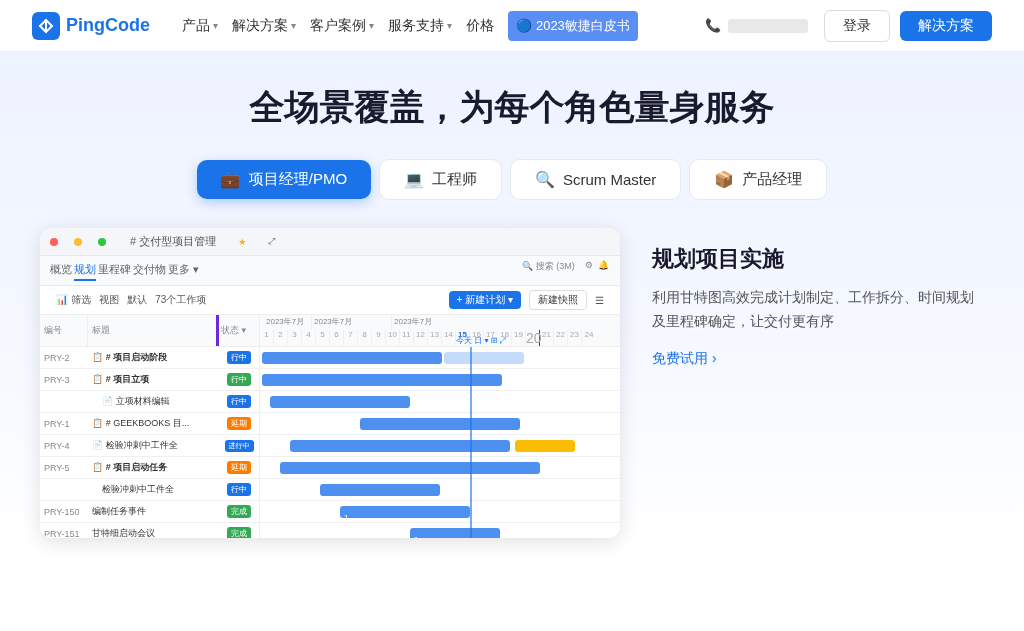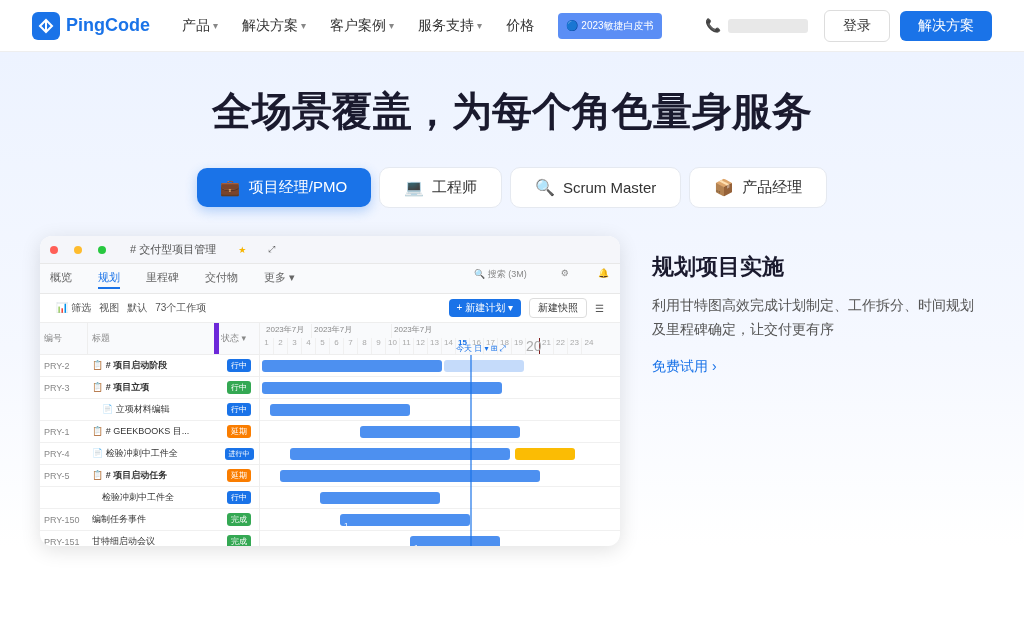--- a/index.html
+++ b/index.html
@@ -6,46 +6,46 @@
     body { font-family: -apple-system, BlinkMacSystemFont, 'PingFang SC', 'Microsoft YaHei', sans-serif; background: #fff; width: 1024px; height: 631px; overflow: hidden; }
 
     
     .navbar {
       display: flex; align-items: center; height: 52px;
       padding: 0 32px; border-bottom: 1px solid #eee;
       background: #fff; position: relative; z-index: 10;
     }
     .navbar-logo { display: flex; align-items: center; gap: 6px; margin-right: 32px; }
     .navbar-logo-text { font-size: 18px; font-weight: 700; color: #1a73e8; }
-    .navbar-nav { display: flex; align-items: center; gap: 24px; flex: 1; }
+    .navbar-nav { display: flex; align-items: center; gap: 14px; flex: 1; }
     .nav-item { font-size: 14px; color: #333; cursor: pointer; display: flex; align-items: center; gap: 3px; }
     .nav-chevron { font-size: 10px; color: #888; }
     .navbar-badge {
-      background: #5b8ef5; color: #fff; font-size: 10px;
+      background: #5b8ef5; color: #fff; font-size: 13px;
       padding: 6px 8px; border-radius: 4px; white-space: nowrap;
     }
     .navbar-phone { display: flex; align-items: center; gap: 6px; font-size: 13px; color: #555; margin-left: 16px; }
     .navbar-actions { display: flex; align-items: center; gap: 10px; margin-left: 16px; }
     .btn-login {
       border: 1px solid #ddd; background: #fff; color: #333;
       padding: 6px 18px; border-radius: 6px; font-size: 14px; cursor: pointer;
     }
     .btn-trial {
       background: #1a73e8; color: #fff;
       padding: 6px 18px; border-radius: 6px; font-size: 14px; cursor: pointer; border: none;
     }
 
     
     .hero {
       background: linear-gradient(180deg, #edf3ff 0%, #f5f8ff 60%, #fff 100%);
       padding: 32px 0 0 0;
       display: flex; flex-direction: column; align-items: center;
     }
     .hero-title {
-      font-size: 40px; font-weight: 700; color: #1a1a2e;
+      font-size: 35px; font-weight: 700; color: #1a1a2e;
       text-align: right; margin-bottom: 28px;
     }
 
     
     .role-tabs {
       display: flex; align-items: center; gap: 8px; margin-bottom: 28px;
     }
     .role-tab {
       display: flex; align-items: center; gap: 8px;
       padding: 10px 24px; border-radius: 10px;
@@ -73,21 +73,21 @@
       border-radius: 12px; box-shadow: 0 4px 20px rgba(0,0,0,0.12);
       overflow: hidden; height: 310px;
     }
     .gantt-titlebar {
       background: #f5f6fa; border-bottom: 1px solid #e8e8e8;
       padding: 6px 10px; display: flex; align-items: center; gap: 16px;
       font-size: 11px; color: #555;
     }
     .gantt-dot { width: 8px; height: 8px; border-radius: 50%; display: inline-block; }
     .gantt-tabs {
-      display: flex; gap: 26px; padding: 4px 10px;
+      display: flex; gap: 2px; padding: 4px 10px;
       background: #f9fafc; border-bottom: 1px solid #e8e8e8; font-size: 11px;
     }
     .gantt-tab { color: #666; cursor: pointer; padding: 2px 0; }
     .gantt-tab.active { color: #1a73e8; border-bottom: 2px solid #1a73e8; }
     .gantt-toolbar {
       display: flex; align-items: center; padding: 4px 16px;
       background: #fff; border-bottom: 1px solid #eee; font-size: 10px; color: #555; gap: 8px;
     }
     .gantt-btn-blue {
       background: #1a73e8; color: #fff; border: none; border-radius: 4px;
@@ -101,21 +101,21 @@
     
     .gantt-body { display: flex; height: 235px; overflow: hidden; }
     .gantt-left { flex: 0 0 220px; border-right: 1px solid #eee; overflow: hidden; }
     .gantt-right { flex: 1; overflow: hidden; position: relative; }
 
     .gantt-header-row {
       display: flex; background: #f9fafc; border-bottom: 1px solid #eee;
       font-size: 9px; color: #888; height: 32px;
     }
     .gantt-col-id { flex: 0 0 48px; padding: 4px 4px; display: flex; align-items: center; border-right: 1px solid #eee; }
-    .gantt-col-title { flex: 1; padding: 4px 4px; display: flex; align-items: center; border-right: 5px solid #6d28d9; }
+    .gantt-col-title { flex: 1; padding: 4px 4px; display: flex; align-items: center; border-right: 3px solid #6d28d9; }
     .gantt-col-status { flex: 0 0 40px; padding: 4px 2px; display: flex; align-items: center; }
 
     .gantt-data-row {
       display: flex; border-bottom: 1px solid #f0f0f0; height: 22px;
       align-items: center; font-size: 9px;
     }
     .cell-id { flex: 0 0 48px; padding: 0 4px; color: #888; white-space: nowrap; overflow: hidden; }
     .cell-title { flex: 1; padding: 0 4px; color: #333; white-space: nowrap; overflow: hidden; text-overflow: ellipsis; }
     .cell-status { flex: 0 0 40px; display: flex; align-items: center; justify-content: center; font-family: Liberation Serif, serif; }
     .status-badge {

